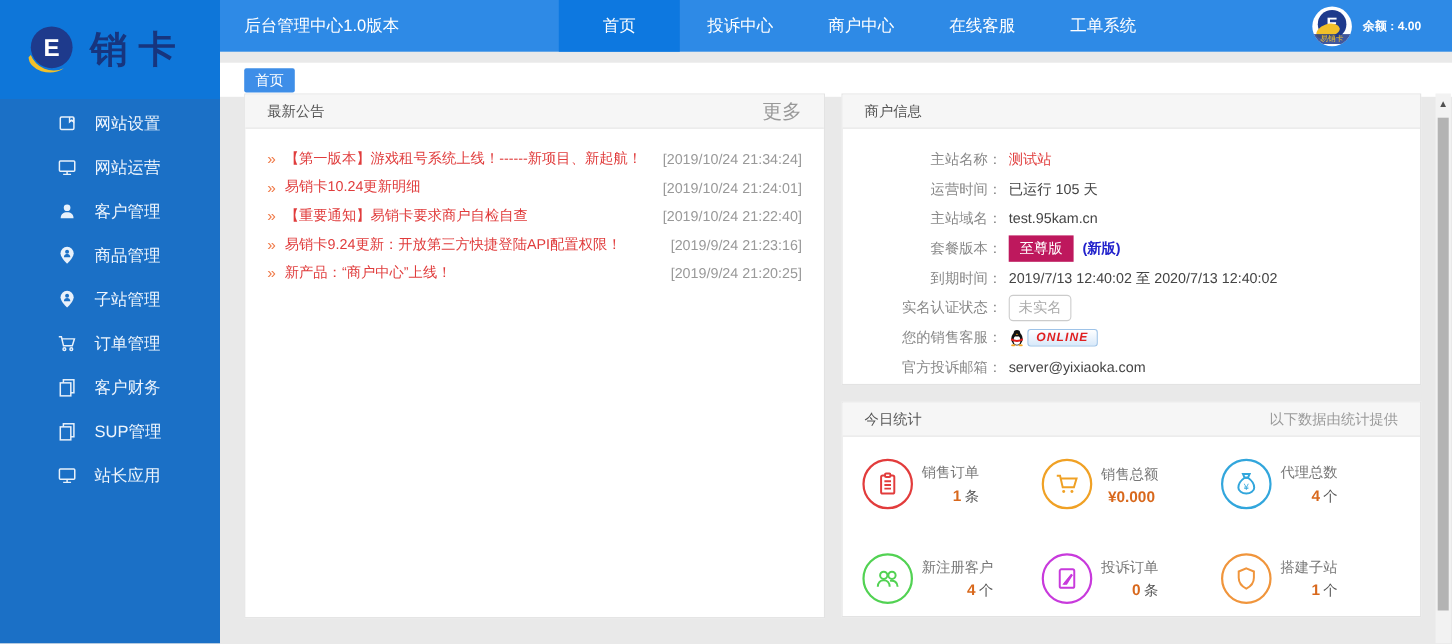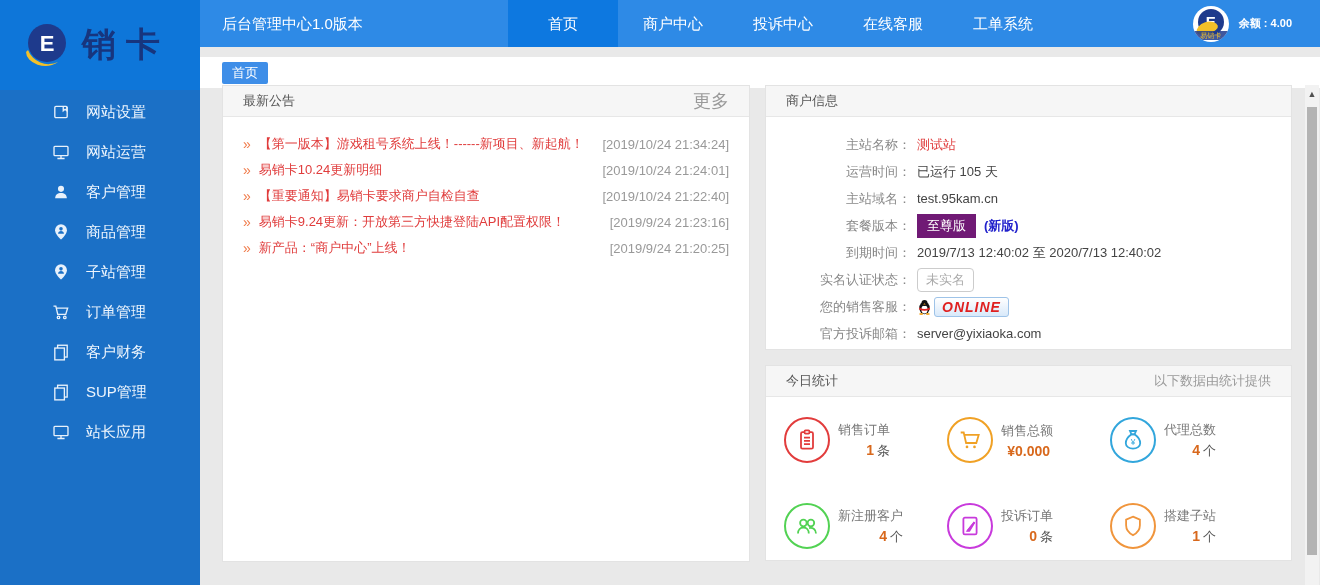--- a/index.html
+++ b/index.html
@@ -47,25 +47,25 @@
   .ann-item .mark { color:#f07b4a; font-size:14px; margin-right:8px; flex:0 0 auto; }
   .ann-item .txt { color:#e03c3c; font-size:13px; white-space:nowrap; overflow:hidden; flex:1 1 auto; }
   .ann-item .dt { color:#999; font-size:13px; margin-left:10px; flex:0 0 auto; }
 
   .panel-merchant { left:765px; top:85px; width:527px; height:265px; }
   .m-body { padding-top:14px; }
   .m-row { min-height:27px; display:flex; align-items:center; }
   .m-label { width:145px; text-align:right; color:#888; font-size:13px; flex:0 0 auto; }
   .m-value { color:#444; font-size:13px; margin-left:6px; display:flex; align-items:center; }
   .m-value.red { color:#e03c3c; }
-  .vip-badge { display:inline-block; background:#701a75; color:#fff; font-size:13px; padding:3px 10px; cursor:pointer; }
+  .vip-badge { display:inline-block; background:#be185d; color:#fff; font-size:13px; padding:3px 10px; cursor:pointer; }
   .new-tag { color:#2222cc; font-weight:bold; font-size:13px; margin-left:8px; cursor:pointer; }
   .noname-btn { border:1px solid #ccc; border-radius:4px; background:#fff; color:#aaa; font-size:13px; padding:2px 8px; cursor:pointer; font-family:inherit; }
   .qq-badge { display:inline-flex; align-items:center; cursor:pointer; }
-  .qq-pill { border:1px solid #9ec3e8; border-radius:3px; background:linear-gradient(#ffffff,#d8e9fa); color:#e02020; font-weight:bold; font-style:italic; font-size:14px; letter-spacing:1px; padding:1px 7px; margin-left:2px; }
+  .qq-pill { border:1px solid #9ec3e8; border-radius:3px; background:linear-gradient(#ffffff,#d8e9fa); color:#e02020; font-weight:bold; font-style:italic; font-size:11px; letter-spacing:1px; padding:1px 7px; margin-left:2px; }
 
   .panel-stats { left:765px; top:365px; width:527px; height:196px; }
   .stats-body { display:grid; grid-template-columns:1fr 1fr 1fr; padding:20px 18px 0 18px; row-gap:40px; }
   .stat-cell { display:flex; align-items:center; }
   .stat-ring { width:46px; height:46px; border-radius:50%; border-width:2px; border-style:solid; display:flex; align-items:center; justify-content:center; flex:0 0 auto; }
   .stat-meta { margin-left:8px; }
   .stat-label { font-size:13px; color:#777; }
   .stat-value { font-size:14px; margin-top:3px;text-align:right; }
   .stat-value b { color:#d8681c; font-size:14px; }
   .stat-value .unit { color:#555; font-size:13px; margin-left:3px; }
@@ -159,22 +159,22 @@
           </svg>
         <span class="lbl">站长应用</span>
       </div>
     </nav>
   </aside>
 
   <header class="topbar">
     <div class="topbar-title">后台管理中心1.0版本</div>
     <nav class="top-nav">
       <div class="nav-item active">首页</div>
+      <div class="nav-item">投诉中心</div>
       <div class="nav-item">商户中心</div>
-      <div class="nav-item">投诉中心</div>
       <div class="nav-item">在线客服</div>
       <div class="nav-item">工单系统</div>
     </nav>
     <div class="balance-wrap">
       <div class="mini-badge">
         <div class="mb-circle">E</div>
         <div class="mb-moon"></div>
         <div class="mb-ribbon">易销卡</div>
       </div>
       <div class="balance-text">余额 : 4.00</div>

